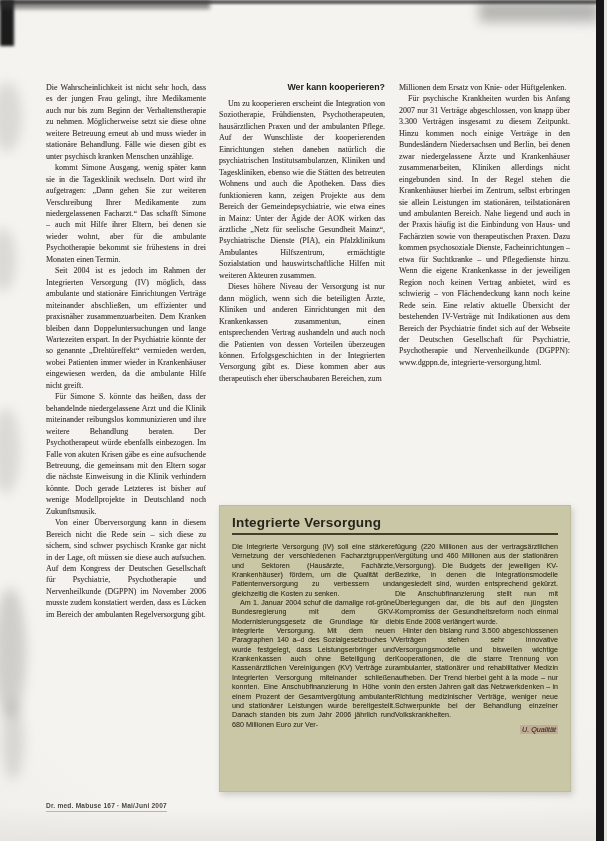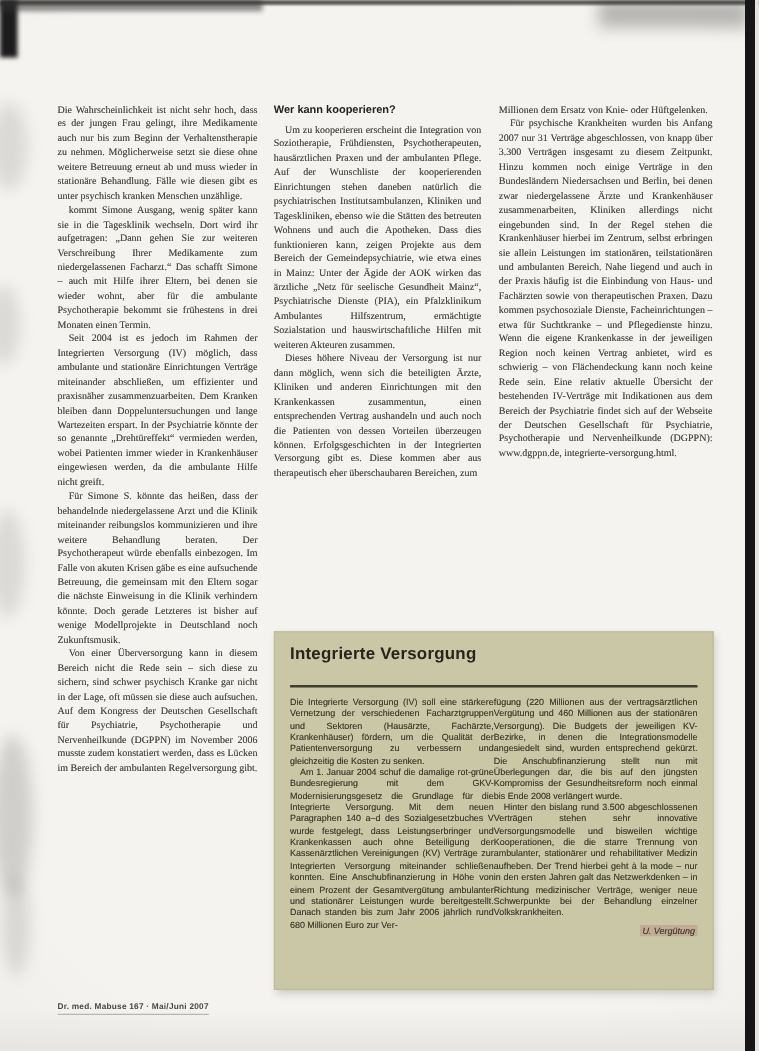--- a/index.html
+++ b/index.html
@@ -36,31 +36,31 @@
   
   .col { position:absolute; top:82px; text-align:justify; color:#48443d;
     font-size:8px; line-height:11.45px;
     text-shadow:0 0 .5px rgba(72,66,58,.55); hyphens:none; }
   .col p { margin:0; }
   .col p + p { text-indent:9px; }
   .col-left  { left:46px;  width:160px; }
   .col-mid   { left:219px; width:166px; }
   .col-right { left:399px; width:171px; }
   .subhead {
-    font-family:"Liberation Sans", sans-serif; font-weight:bold; text-align:left;
+    font-family:"Liberation Sans", sans-serif; font-weight:bold; text-align:right;
     font-size:8.4px; line-height:11px; color:#24221d; margin:9px 0 5px 0 !important;
     text-indent:0 !important; text-shadow:none;
   }
   
   .infobox { position:absolute; left:219px; top:505px; width:352px; height:287px;
     background:#c9c7a5; box-shadow:0 0 0 1px #bdbb9a inset, 2px 3px 6px rgba(90,88,70,.25);
     padding:10px 13px 8px 13px; box-sizing:border-box;
     font-family:"Liberation Sans", sans-serif; }
   .infobox .ititle { font-size:13.5px; font-weight:bold; color:#26241b;
-    border-bottom:2px solid #403e2d; padding-bottom:18px; margin-bottom:8px; letter-spacing:.2px; }
+    border-bottom:2px solid #403e2d; padding-bottom:3px; margin-bottom:8px; letter-spacing:.2px; }
   .infobox .icols { display:flex; }
   .infobox .icol { flex:1; text-align:justify; font-size:7.15px; line-height:9.35px;
     color:#3b392a; text-shadow:0 0 .4px rgba(60,58,44,.5); }
   .infobox .icol p { margin:0; }
   .infobox .icol p + p { text-indent:8px; }
   .isig { text-align:right; font-size:7.2px; font-style:italic; color:#3b382c; margin-top:4px; }
   .isig span { background:#c3ab96; padding:0 2px; }
 </style>
 </head>
 <body>
@@ -104,21 +104,21 @@
     <div class="ititle">Integrierte Versorgung</div>
     <div class="icols">
       <div class="icol">
         <p>Die Integrierte Versorgung (IV) soll eine stärkere Vernetzung der verschiedenen Facharztgruppen und Sektoren (Hausärzte, Fachärzte, Krankenhäuser) fördern, um die Qualität der Patientenversorgung zu verbessern und gleichzeitig die Kosten zu senken.</p>
         <p>Am 1. Januar 2004 schuf die damalige rot-grüne Bundesregierung mit dem GKV-Modernisierungsgesetz die Grundlage für die Integrierte Versorgung. Mit dem neuen Paragraphen 140 a–d des Sozialgesetzbuches V wurde festgelegt, dass Leistungserbringer und Krankenkassen auch ohne Beteiligung der Kassenärztlichen Vereinigungen (KV) Verträge zur Integrierten Versorgung miteinander schließen konnten. Eine Anschubfinanzierung in Höhe von einem Prozent der Gesamtvergütung ambulanter und stationärer Leistungen wurde bereitgestellt. Danach standen bis zum Jahr 2006 jährlich rund 680 Millionen Euro zur Ver-</p>
       </div>
       <div class="icol">
         <p>fügung (220 Millionen aus der vertragsärztlichen Vergütung und 460 Millionen aus der stationären Versorgung). Die Budgets der jeweiligen KV-Bezirke, in denen die Integrationsmodelle angesiedelt sind, wurden entsprechend gekürzt. Die Anschubfinanzierung stellt nun mit Überlegungen dar, die bis auf den jüngsten Kompromiss der Gesundheitsreform noch einmal bis Ende 2008 verlängert wurde.</p>
         <p>Hinter den bislang rund 3.500 abgeschlossenen Verträgen stehen sehr innovative Versorgungsmodelle und bisweilen wichtige Kooperationen, die die starre Trennung von ambulanter, stationärer und rehabilitativer Medizin aufheben. Der Trend hierbei geht à la mode – nur in den ersten Jahren galt das Netzwerkdenken – in Richtung medizinischer Verträge, weniger neue Schwerpunkte bei der Behandlung einzelner Volkskrankheiten.</p>
         <div class="isig">
-          <span>U. Vergütung</span>
+          <span>U. Qualität</span>
         </div>
       </div>
     </div>
   </div>
 
   <div class="pagefoot">Dr. med. Mabuse 167 · Mai/Juni 2007</div>
 
 </div>
 
 </body></html>

